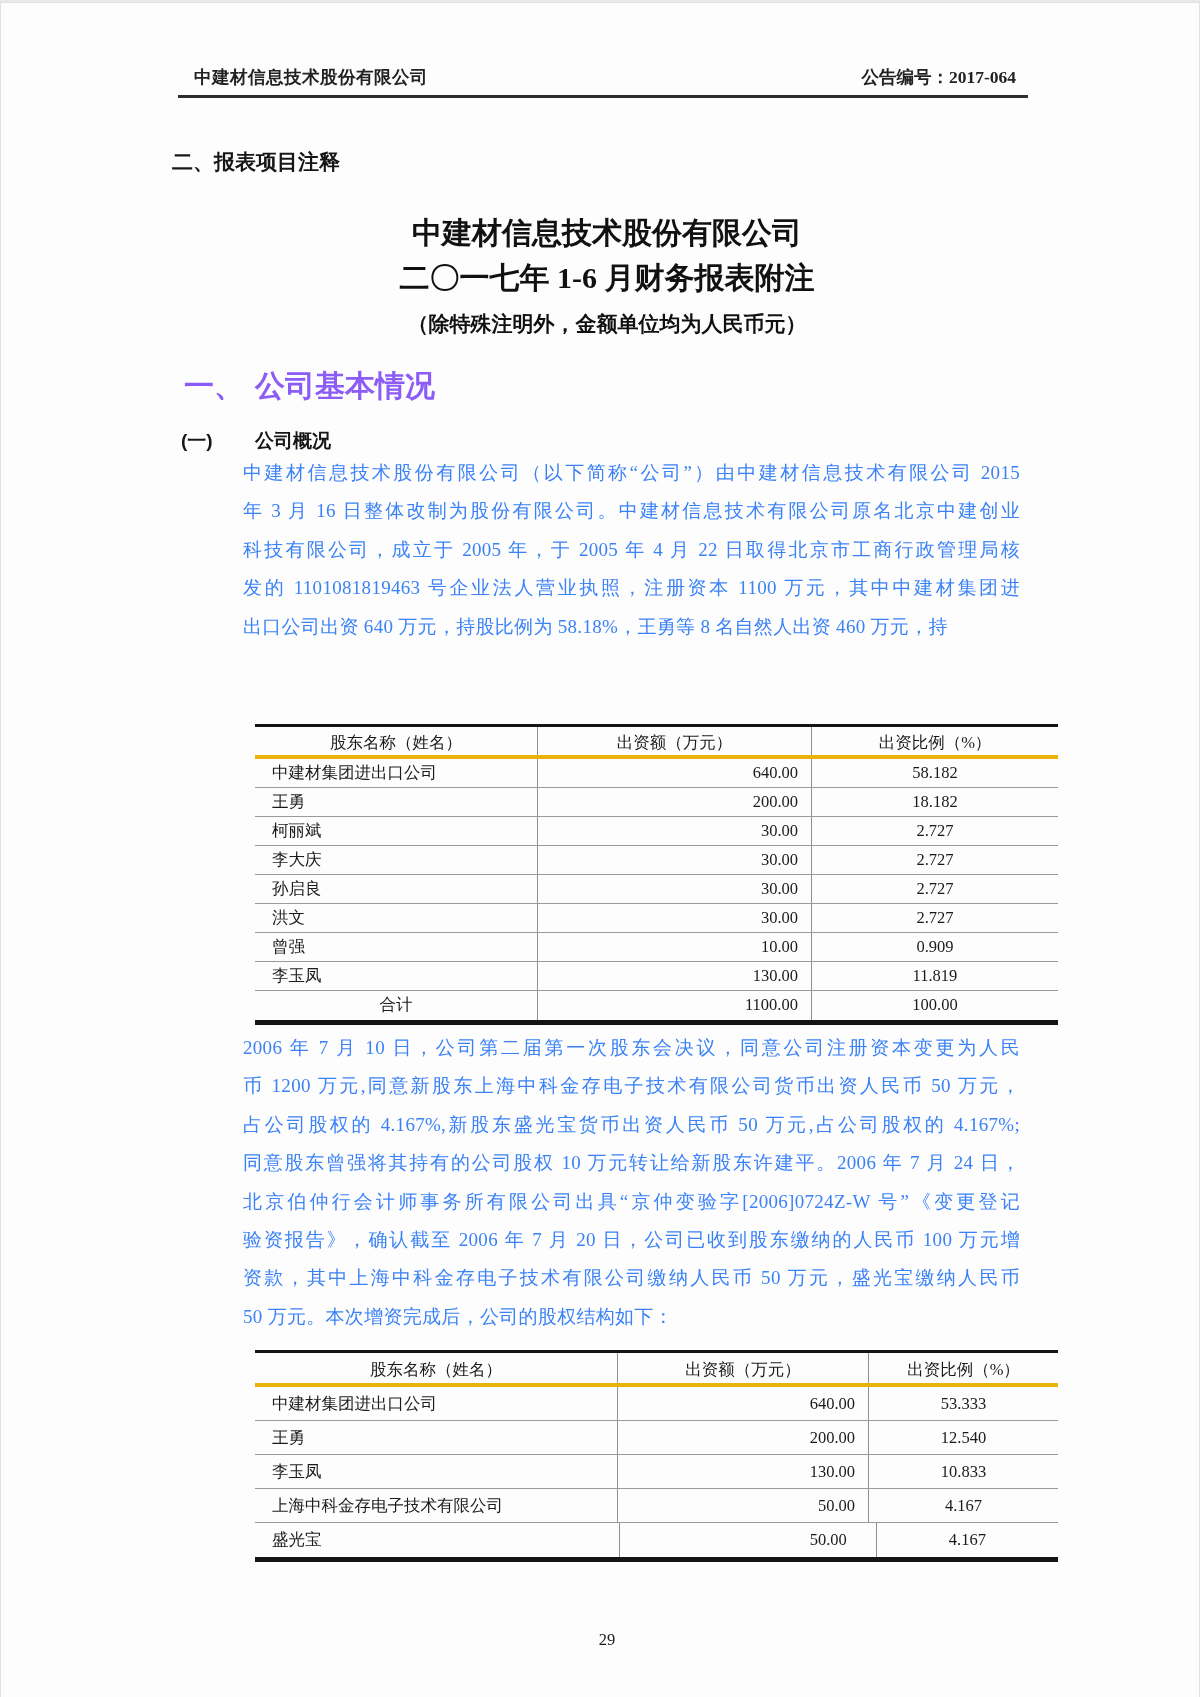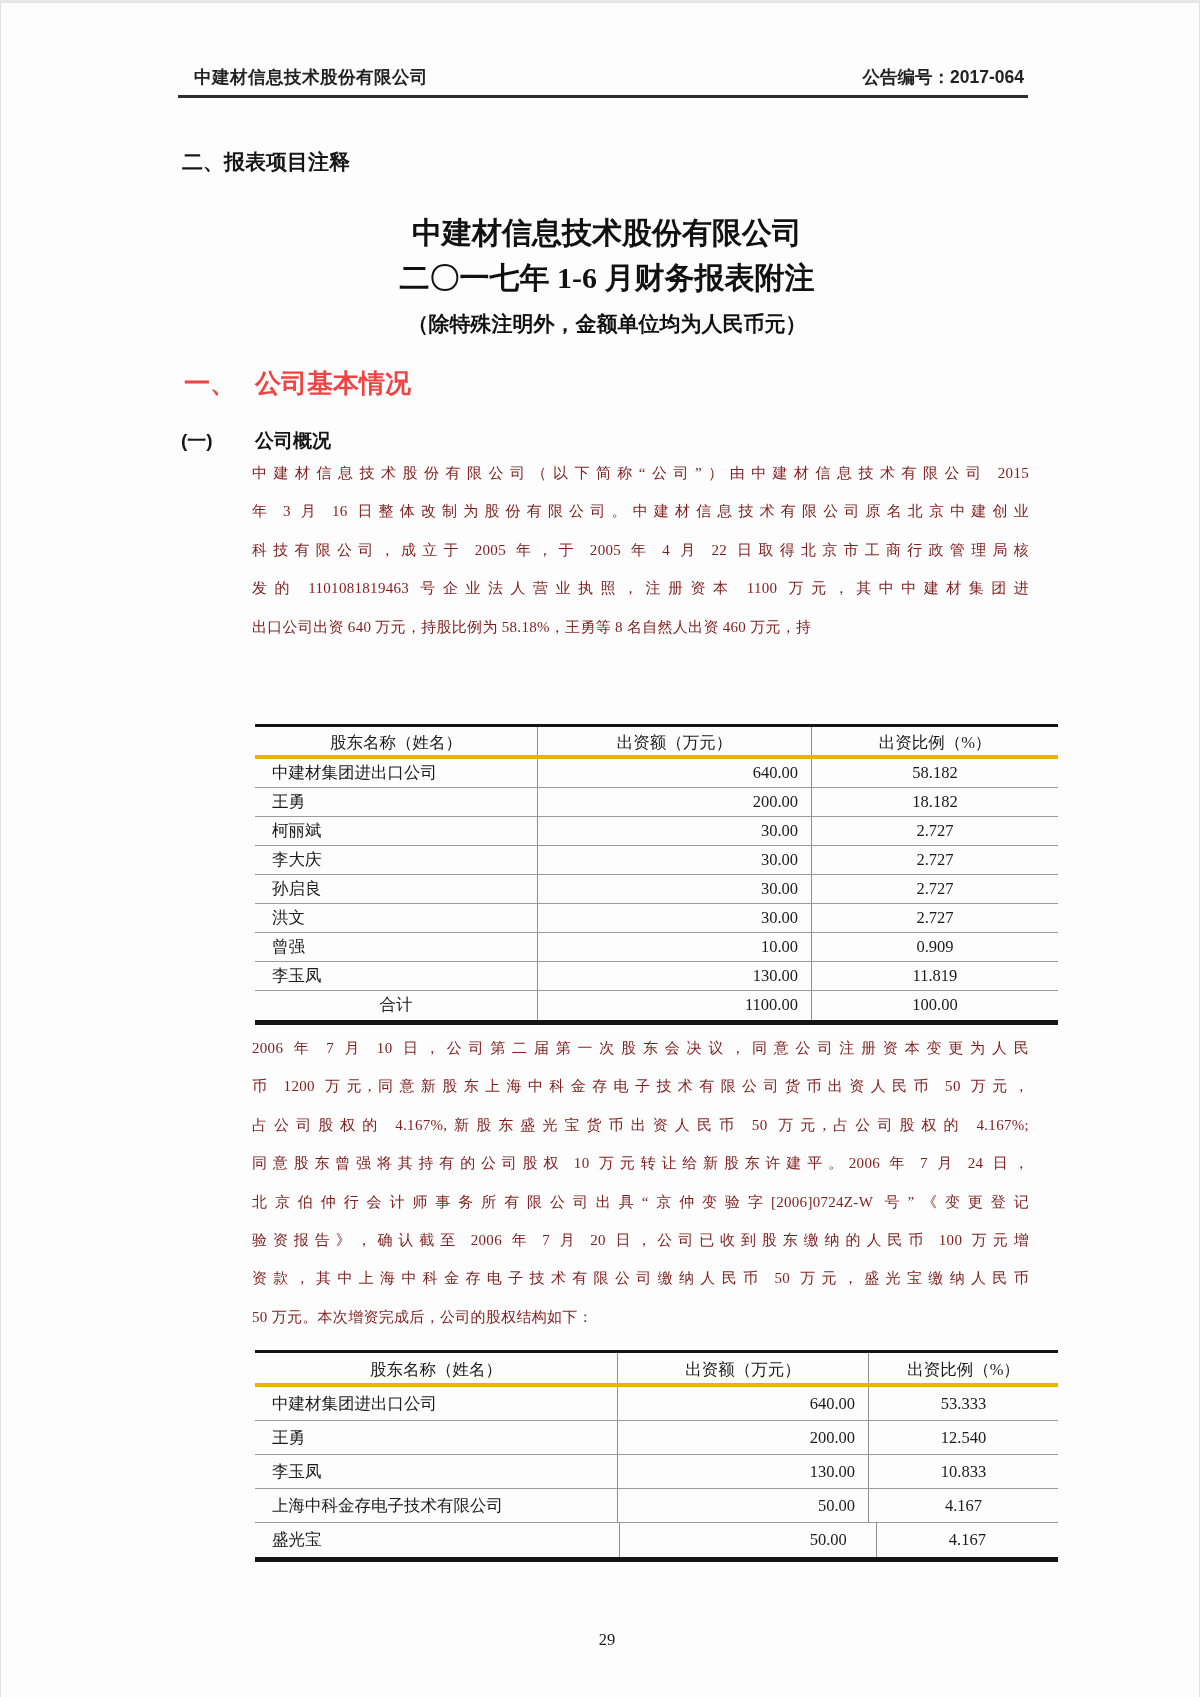--- a/index.html
+++ b/index.html
@@ -15,60 +15,60 @@
     overflow: hidden;
     box-shadow: inset 0 0 0 1px #e2e2e2;
   }
   
   .hdr-company {
     position: absolute; top: 63px; left: 194px;
     font-family: "Liberation Sans", "DejaVu Sans", sans-serif;
     font-size: 17.5px; font-weight: 700; letter-spacing: 0.5px; color: #222;
   }
   .hdr-notice {
-    position: absolute; top: 63px; right: 176px;
-    font-family: Liberation Sans, sans-serif;
+    position: absolute; top: 63px; right: 184px;
+    font-family: Liberation Serif, serif;
     font-size: 17.5px; font-weight: 700; color: #222;
   }
   .hdr-rule {
     position: absolute; top: 93px; left: 178px;
     width: 850px; height: 3px; background: #2e2e2e;
   }
   
   .note-heading {
-    position: absolute; top: 146px; left: 182px;
+    position: absolute; top: 146px; left: 172px;
     font-family: "Liberation Sans", "DejaVu Sans", sans-serif;
     font-size: 21px; font-weight: 700; color: #161616;
   }
   .title-block {
     position: absolute; top: 208px; left: 7px; width: 1200px;
     text-align: center;
   }
   .title-l1, .title-l2 {
     font-size: 30px; font-weight: 700; line-height: 45px; color: #111;
   }
   .title-l3 {
     font-size: 21px; font-weight: 700; line-height: 40px; margin-top: 4px; color: #111;
   }
   .sec1 {
     position: absolute; top: 364px; left: 184px;
     font-family: "Liberation Sans", "DejaVu Sans", sans-serif;
-    font-size: 26px; font-weight: 700; color: #ef4444;
+    font-size: 30px; font-weight: 700; color: #8b5cf6;
   }
   .sec1 .marker { display: inline-block; width: 71px; }
   .subsec {
     position: absolute; top: 426px; left: 181px;
     font-family: "Liberation Sans", "DejaVu Sans", sans-serif;
     font-size: 19px; font-weight: 700; color: #161616;
   }
   .subsec .marker { display: inline-block; width: 74px; font-weight: 700; }
   
   .para {
-    position: absolute; left: 252px; width: 777px;
-    font-size: 15px; color: #7f1d1d;
+    position: absolute; left: 243px; width: 777px;
+    font-size: 19px; color: #3b82f6;
   }
   .para-1 { top: 452px; }
   .para-2 { top: 1027px; }
   .pline {
     height: 38.4px; line-height: 38.4px; overflow: hidden;
     text-align: justify; text-align-last: justify;
     white-space: nowrap; letter-spacing: 0.3px;
   }
   .pline:last-child { text-align-last: left; }
   

